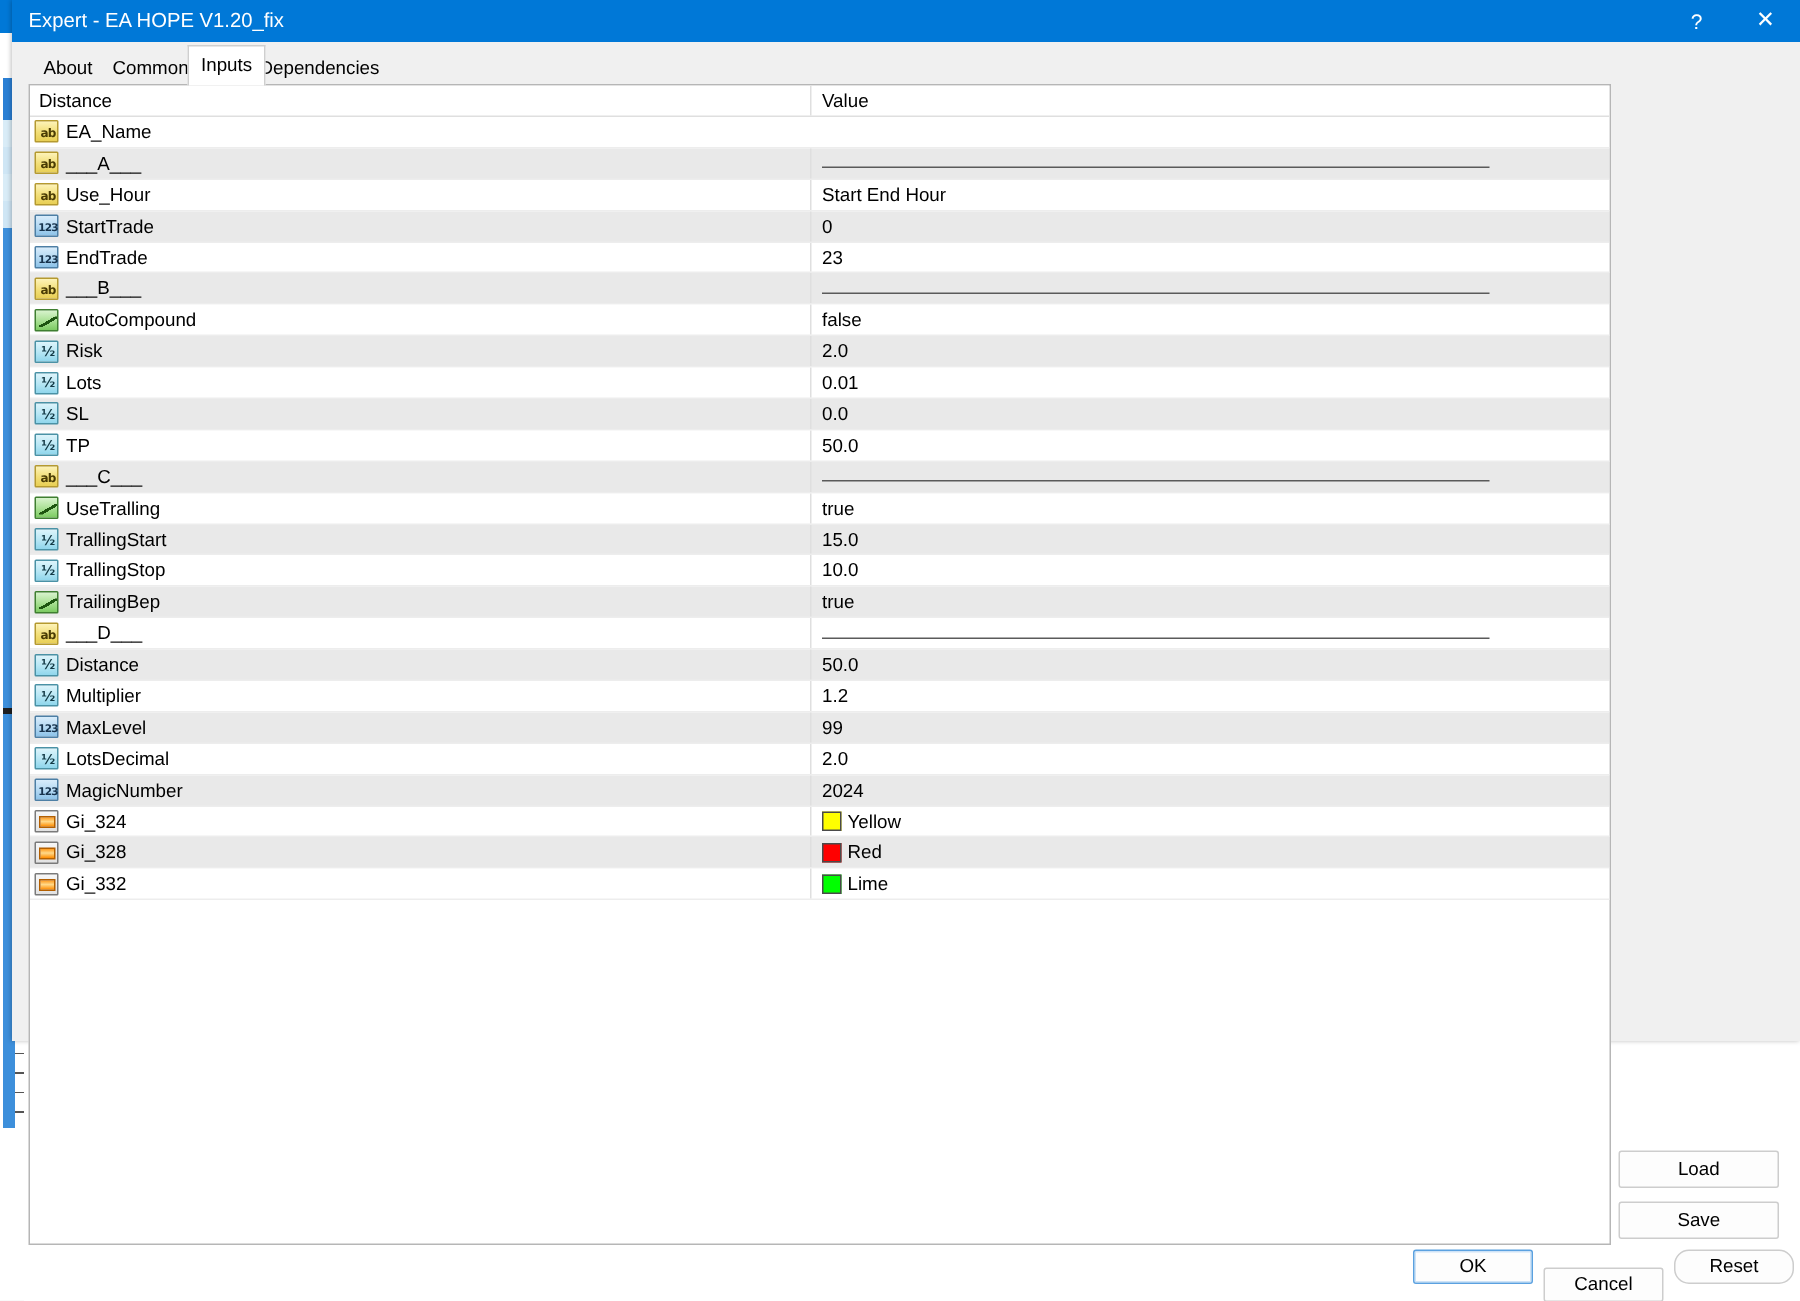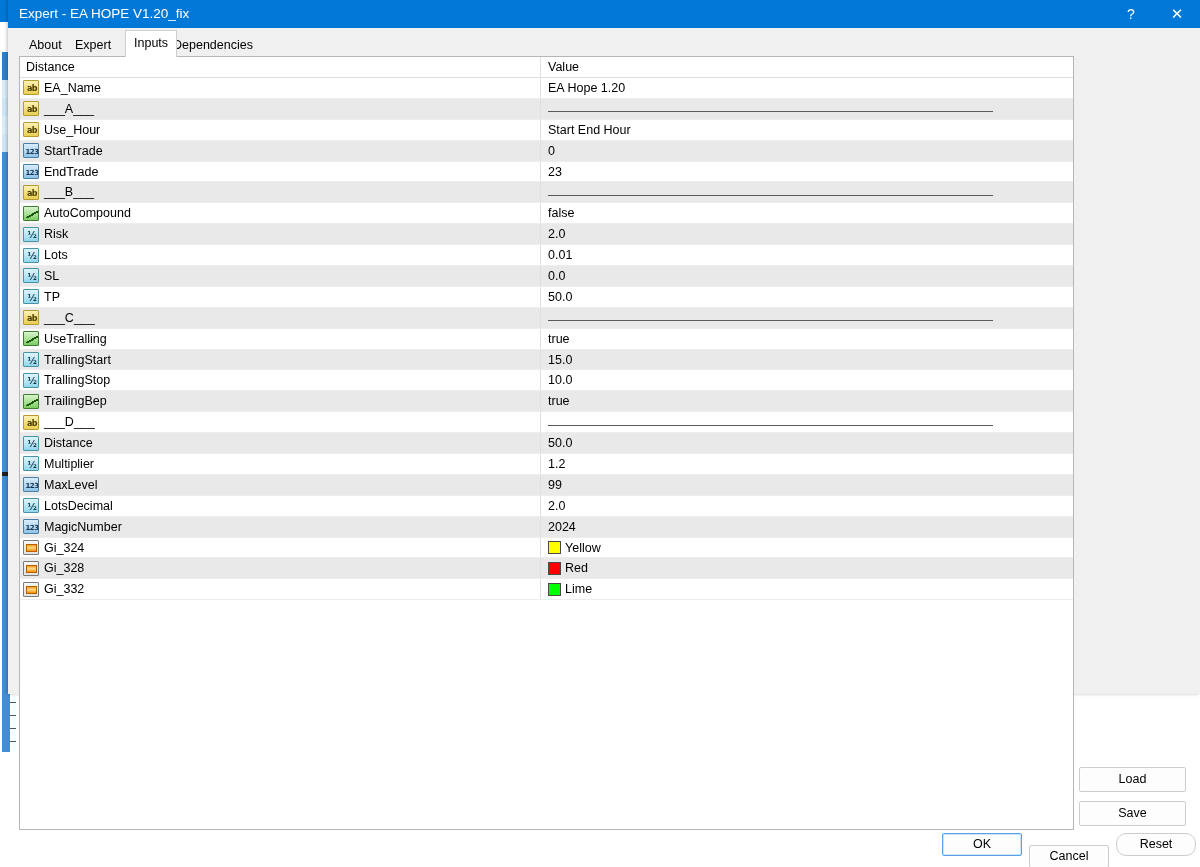--- a/index.html
+++ b/index.html
@@ -322,21 +322,21 @@
 <div id="dialog">
 
   <div id="titlebar">
     <span class="title-text">Expert - EA HOPE V1.20_fix</span>
     <div class="caption-btn" id="help-btn">?</div>
     <div class="caption-btn" id="close-btn">✕</div>
   </div>
 
   <div id="tabstrip">
     <div class="tab" id="tab-about" style="left:13px;">About</div>
-    <div class="tab" id="tab-common" style="left:59px;">Expert</div>
+    <div class="tab" id="tab-common" style="left:59px;">Common</div>
     <div class="tab selected" id="tab-inputs" style="left:117px;">Inputs</div>
     <div class="tab" id="tab-dependencies" style="left:157px;">Dependencies</div>
   </div>
 
   <div id="grid-panel">
     <div id="grid-inner">
 
       <div class="grid-row hdr">
         <div class="cell-var">
           <span class="var-label">Distance</span>
@@ -346,23 +346,20 @@
         </div>
       </div>
 
     <div class="grid-row odd">
           <div class="cell-var">
             <span class="ticon str">
               <span class="glyph">ab</span>
             </span>
             <span class="var-label">EA_Name</span>
           </div>
-          <div class="cell-val">
-            <span>EA Hope 1.20</span>
-          </div>
         </div>
         <div class="grid-row even">
           <div class="cell-var">
             <span class="ticon str">
               <span class="glyph">ab</span>
             </span>
             <span class="var-label sep-name">___A___</span>
           </div>
           <div class="cell-val">
             <span class="sep-line"></span>

